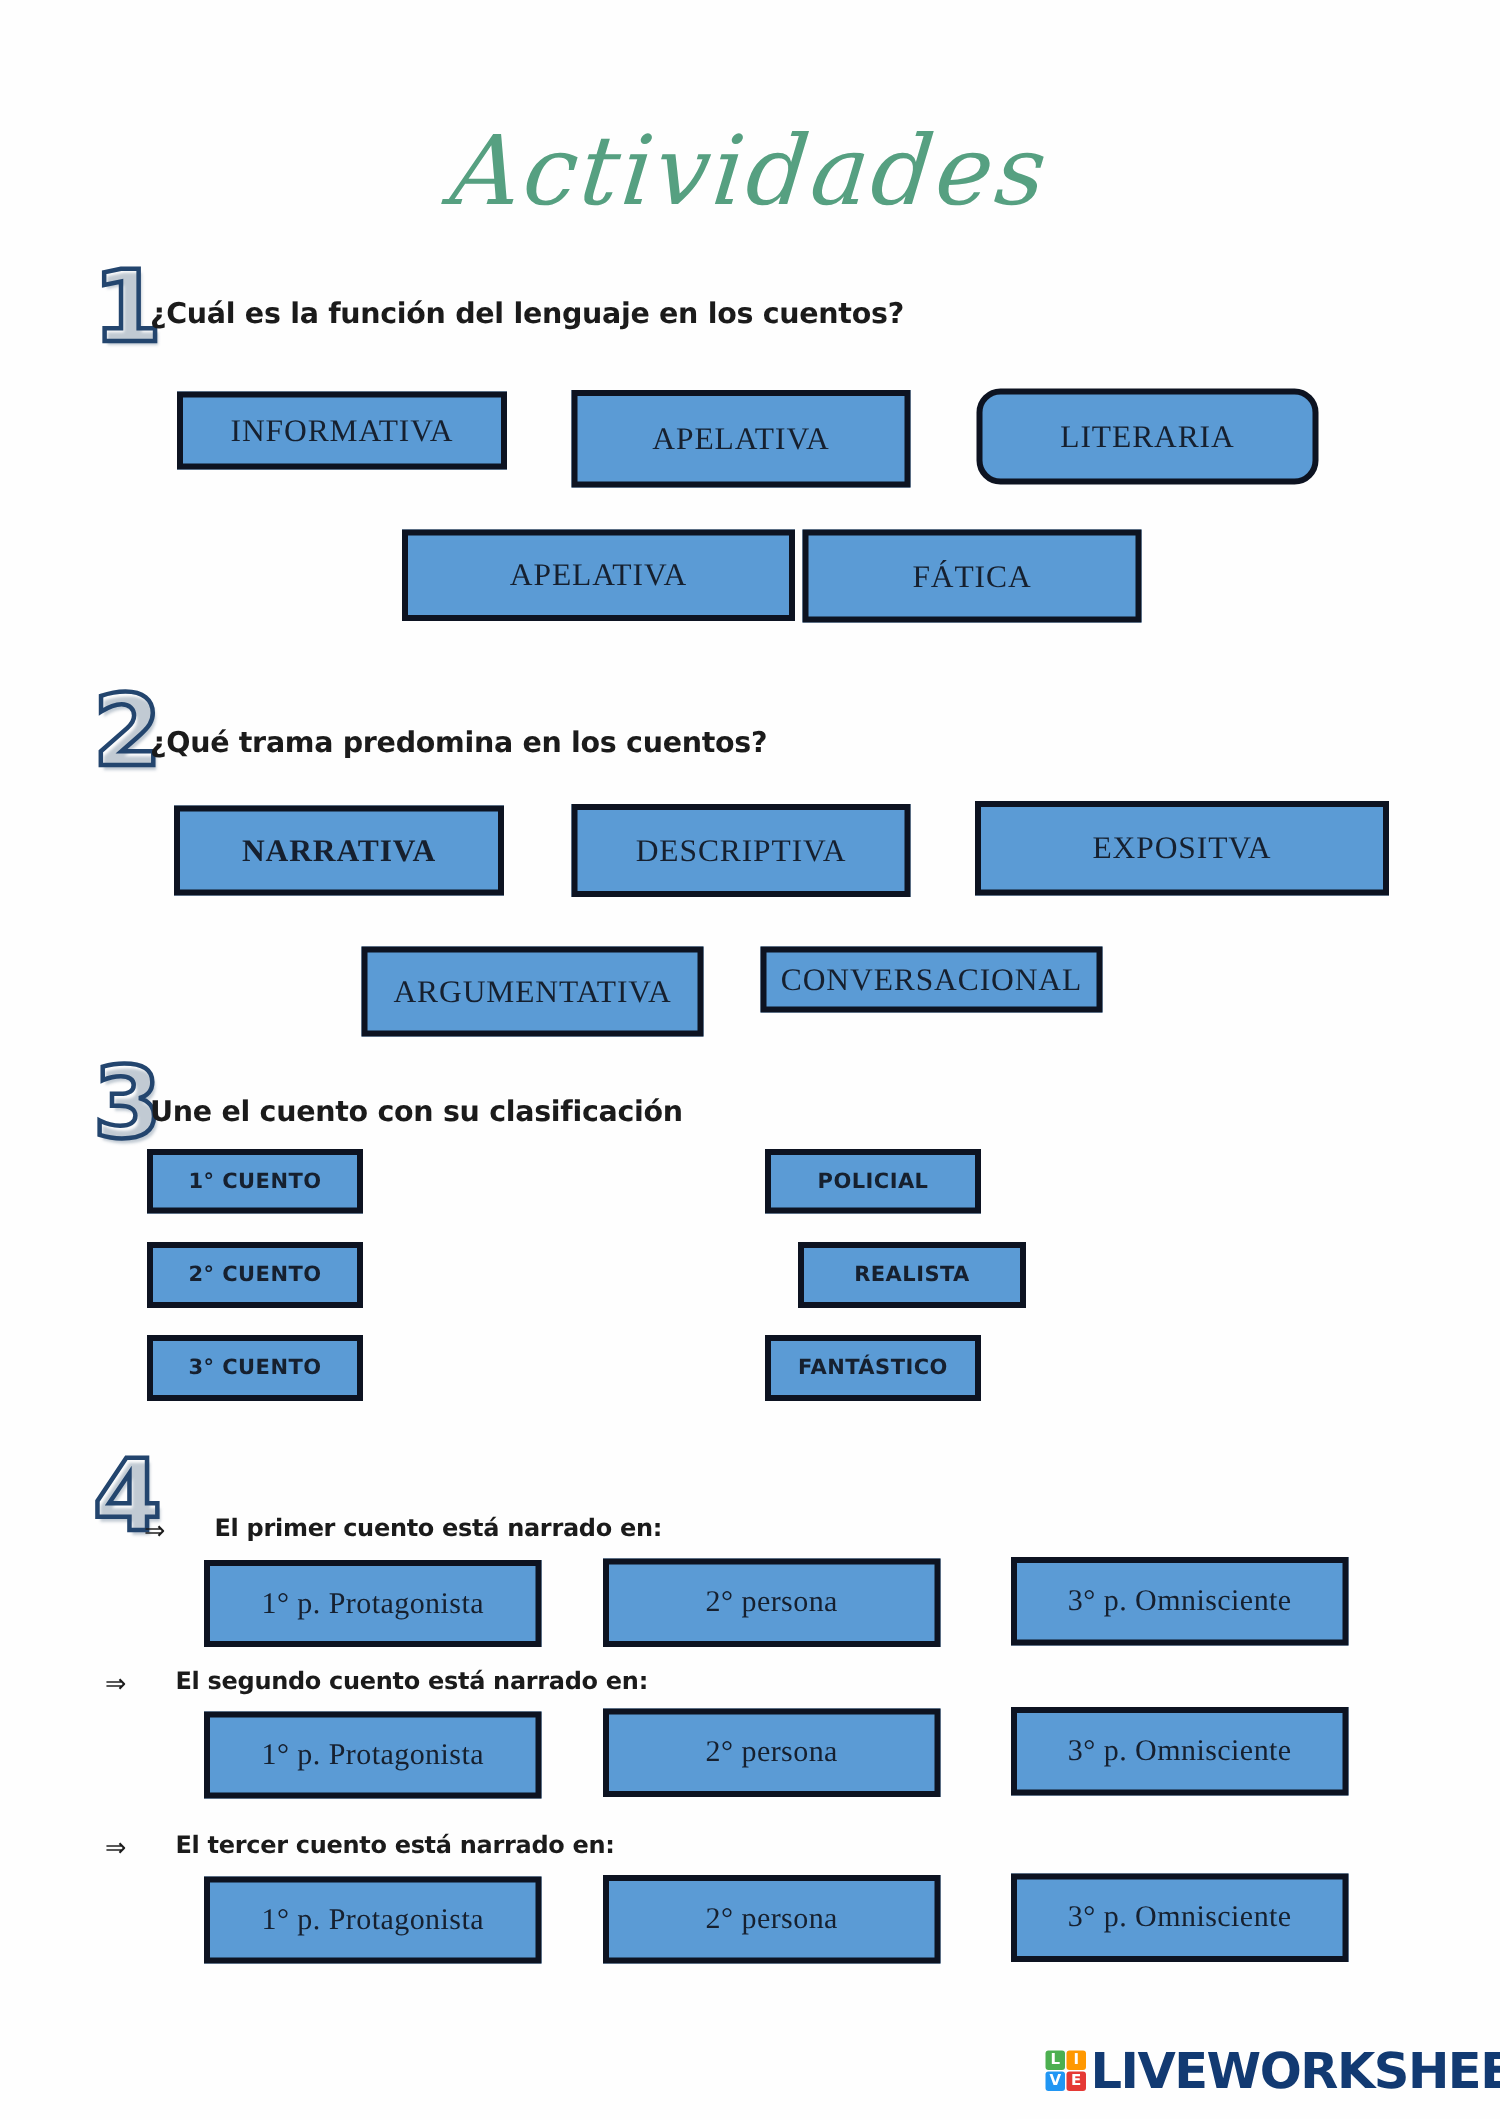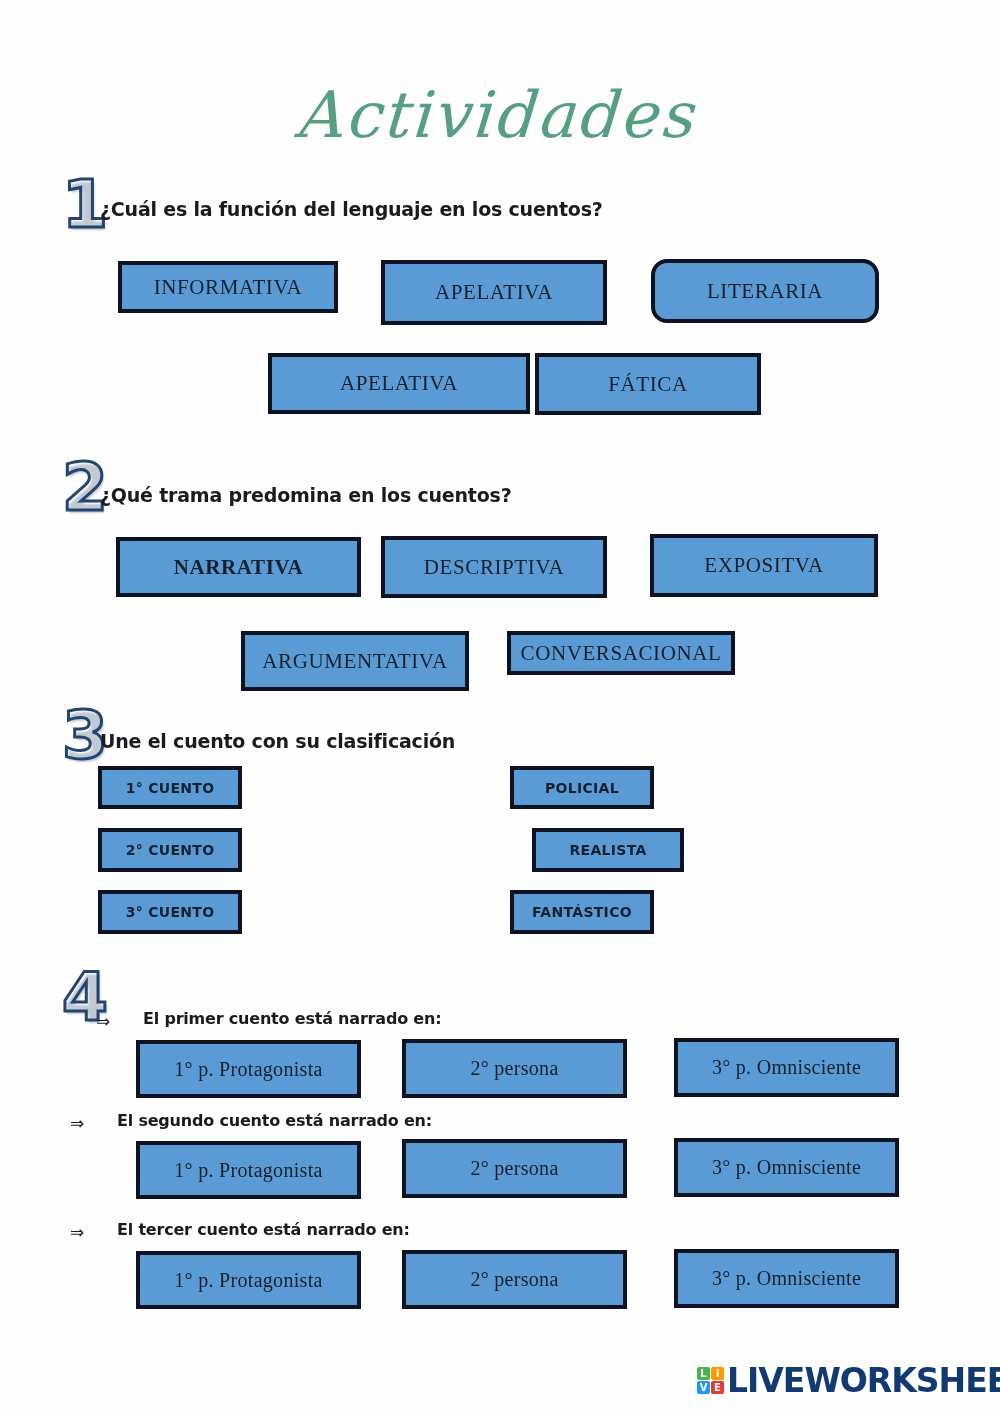--- a/index.html
+++ b/index.html
@@ -147,23 +147,23 @@
   <div class="box serif" style="left:118px; top:261px; width:220px; height:52px;">INFORMATIVA</div>
   <div class="box serif" style="left:381px; top:260px; width:226px; height:65px;">APELATIVA</div>
   <div class="box serif" style="left:651px; top:259px; width:228px; height:64px;border-radius:16px;">LITERARIA</div>
 
   <div class="box serif" style="left:268px; top:353px; width:262px; height:61px;">APELATIVA</div>
   <div class="box serif" style="left:535px; top:353px; width:226px; height:62px;">FÁTICA</div>
 
   <div class="bignum" style="left:62px; top:455px;">2</div>
   <div class="qtext" style="left:100px; top:484px;text-align:center;">¿Qué trama predomina en los cuentos?</div>
 
-  <div class="box serif bold" style="left:116px; top:537px; width:245px; height:60px;">NARRATIVA</div>
+  <div class="box serif bold" style="left:116px; top:537px; width:220px; height:60px;">NARRATIVA</div>
   <div class="box serif" style="left:381px; top:536px; width:226px; height:62px;">DESCRIPTIVA</div>
-  <div class="box serif" style="left:650px; top:534px; width:228px; height:63px;">EXPOSITVA</div>
+  <div class="box serif" style="left:650px; top:534px; width:276px; height:63px;">EXPOSITVA</div>
 
   <div class="box serif" style="left:241px; top:631px; width:228px; height:60px;">ARGUMENTATIVA</div>
   <div class="box serif" style="left:507px; top:631px; width:228px; height:44px;">CONVERSACIONAL</div>
 
   <div class="bignum" style="left:62px; top:703px;">3</div>
   <div class="qtext" style="left:100px; top:730px;">Une el cuento con su clasificación</div>
 
   <div class="box sans" style="left:98px; top:766px; width:144px; height:43px;">1° CUENTO</div>
   <div class="box sans" style="left:98px; top:828px; width:144px; height:44px;">2° CUENTO</div>
   <div class="box sans" style="left:98px; top:890px; width:144px; height:44px;">3° CUENTO</div>

